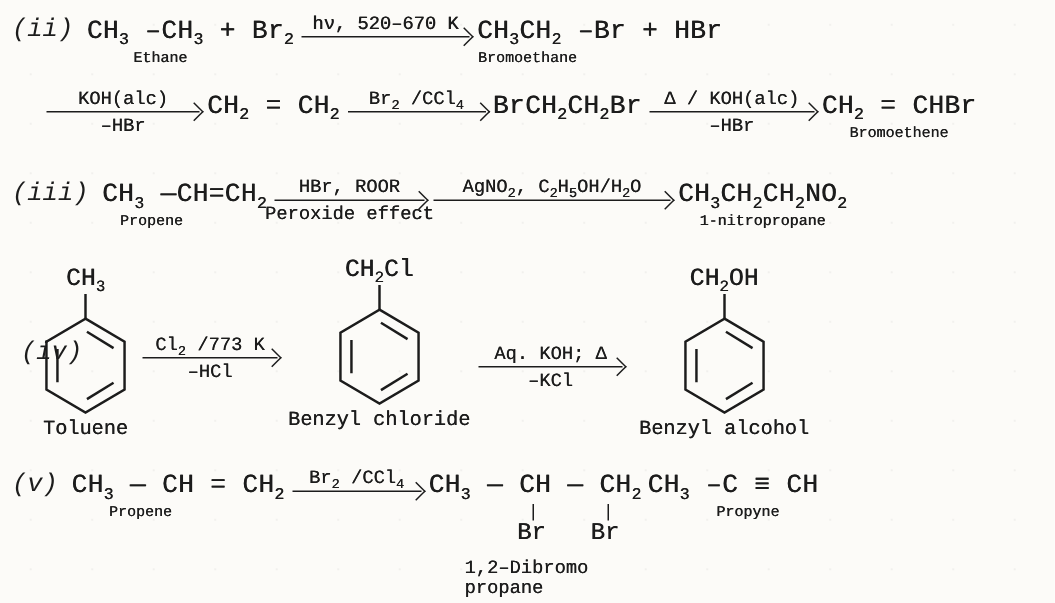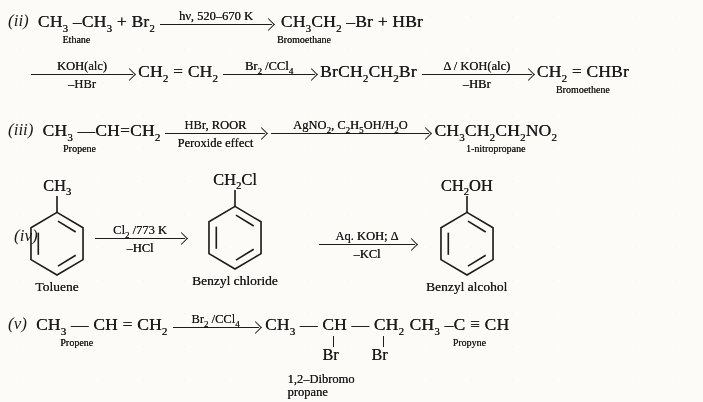--- a/index.html
+++ b/index.html
@@ -2,21 +2,21 @@
 <html><head>
 <meta charset="utf-8">
 <style>
   html,body { margin:0; padding:0; }
   .page {
     position:relative; width:703px; height:402px;
     background:#fcfbf8;
     background-image: radial-gradient(rgba(40,40,40,0.05) 0.8px, transparent 0.9px);
     background-size: 41px 33px;
     color:#1c1c1c;
-    font-family:Liberation Serif, serif;
+    font-family:Liberation Mono, monospace;
     overflow:hidden;
   }
   .row { position:absolute; display:flex; align-items:flex-start; white-space:nowrap; }
   .rnum { font-style:italic; font-size:17px; line-height:22px; margin-right:7px; }
   .cmpd { display:flex; flex-direction:column; align-items:center; margin:0 2px; }
   .formula { font-size:17.5px; line-height:22px; letter-spacing:0.2px; text-shadow:0.3px 0 0 currentColor; white-space:nowrap; }
   .formula sub { font-size:11px; line-height:0; }
   .cname { font-size:10px; line-height:14px; margin-top:1px; text-shadow:0.2px 0 0 currentColor; }
   .rxarrow { display:flex; flex-direction:column; align-items:center; margin:-1px 3px 0; }
   .albl { font-size:12.5px; line-height:14px; padding:0 4px; text-shadow:0.2px 0 0 currentColor; white-space:nowrap; }

